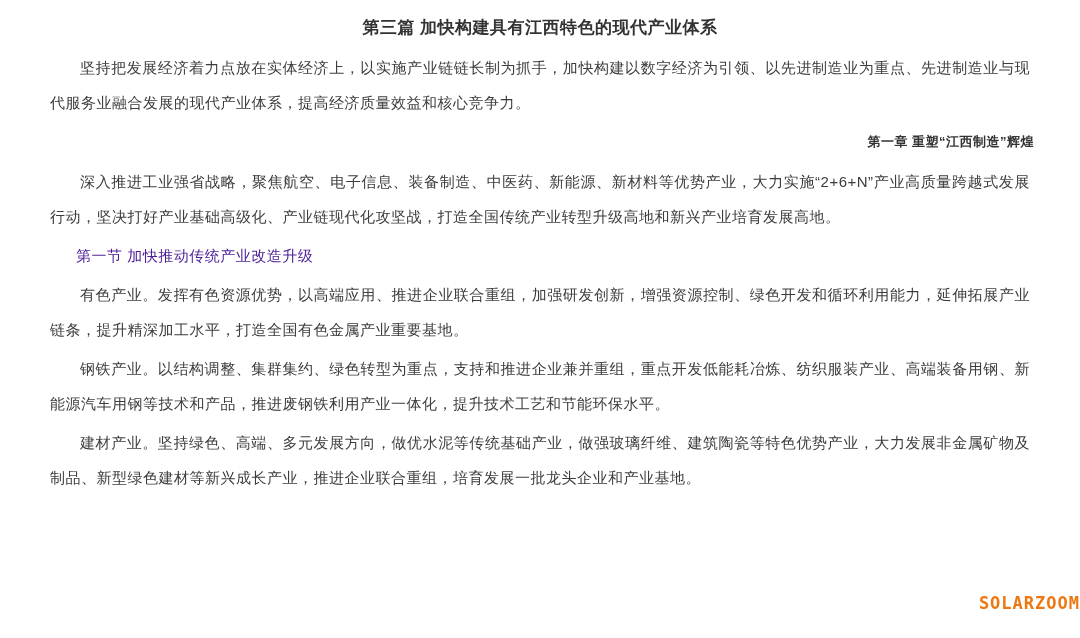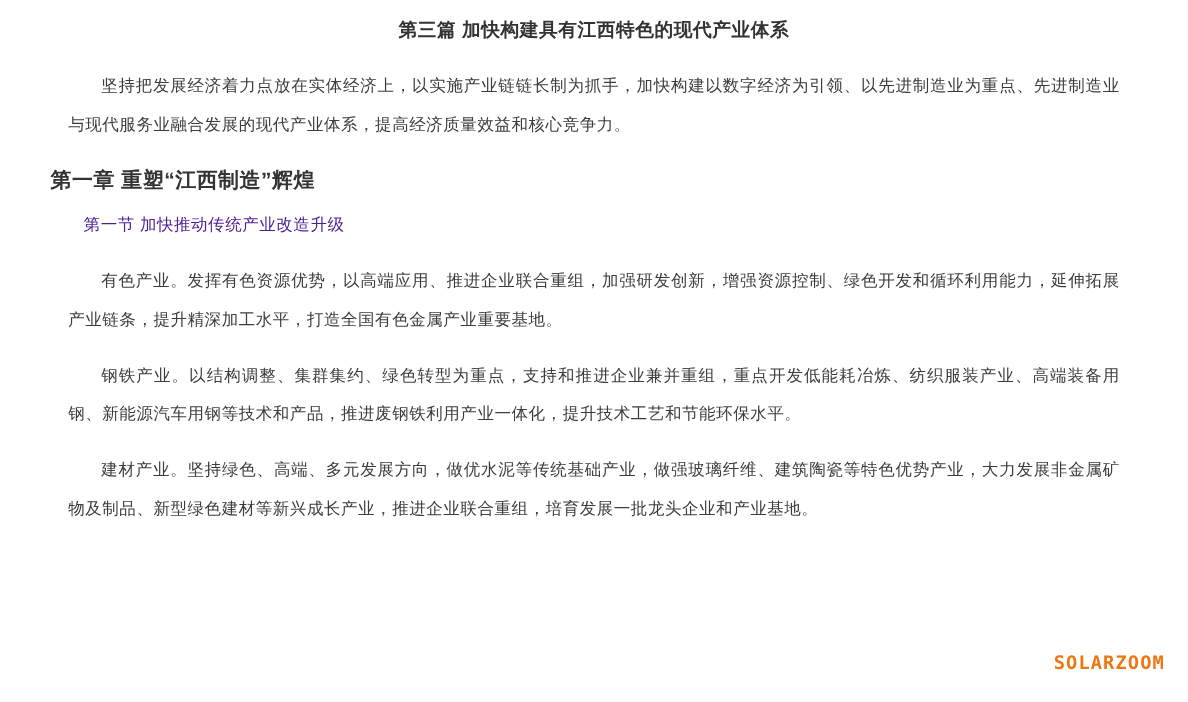--- a/index.html
+++ b/index.html
@@ -26,70 +26,71 @@
     margin: 0 0 5px 0;
     font-size: 17px;
     line-height: 35px;
     font-weight: bold;
     text-align: center;
     color: #333333;
     letter-spacing: 0.5px;
   }
   .chapter-title {
     margin: 0 0 5px 0;
-    font-size: 19px;
+    font-size: 13px;
     line-height: 35px;
     font-weight: bold;
-    text-align: left;
+    text-align: right;
     color: #333333;
     letter-spacing: 0.5px;
   }
   .section-title {
     margin: 0;
     font-size: 15px;
     line-height: 35px;
     font-weight: normal;
     text-indent: 2em;
     color: #4c1d95;
     letter-spacing: 0.5px;
   }
   .para {
-    margin: 16px;
+    margin: 4px;
     font-size: 15px;
     line-height: 35px;
     text-align: justify;
     text-justify: inter-ideograph;
     text-indent: 2em;
     color: #3c3c3c;
     letter-spacing: 0.5px;
   }
   .watermark {
     position: absolute;
     top: 594px;
-    right: 21px;
+    right: 0;
     font-family: "DejaVu Sans Mono", "Liberation Mono", monospace;
     font-size: 17px;
     font-weight: bold;
     letter-spacing: 1px;
     line-height: 18px;
     background: #ffffff;
     padding-left: 4px;
   }
 </style>
 </head>
 <body>
 
 <div class="page">
 
   <h1 class="part-title">第三篇 加快构建具有江西特色的现代产业体系</h1>
 
   <p class="para">坚持把发展经济着力点放在实体经济上，以实施产业链链长制为抓手，加快构建以数字经济为引领、以先进制造业为重点、先进制造业与现代服务业融合发展的现代产业体系，提高经济质量效益和核心竞争力。</p>
 
   <h2 class="chapter-title">第一章 重塑“江西制造”辉煌</h2>
 
+  <p class="para">深入推进工业强省战略，聚焦航空、电子信息、装备制造、中医药、新能源、新材料等优势产业，大力实施“2+6+N”产业高质量跨越式发展行动，坚决打好产业基础高级化、产业链现代化攻坚战，打造全国传统产业转型升级高地和新兴产业培育发展高地。</p>
 
   <p class="section-title">第一节 加快推动传统产业改造升级</p>
 
   <p class="para">有色产业。发挥有色资源优势，以高端应用、推进企业联合重组，加强研发创新，增强资源控制、绿色开发和循环利用能力，延伸拓展产业链条，提升精深加工水平，打造全国有色金属产业重要基地。</p>
 
 
   <p class="para">钢铁产业。以结构调整、集群集约、绿色转型为重点，支持和推进企业兼并重组，重点开发低能耗冶炼、纺织服装产业、高端装备用钢、新能源汽车用钢等技术和产品，推进废钢铁利用产业一体化，提升技术工艺和节能环保水平。</p>
 
   <p class="para">建材产业。坚持绿色、高端、多元发展方向，做优水泥等传统基础产业，做强玻璃纤维、建筑陶瓷等特色优势产业，大力发展非金属矿物及制品、新型绿色建材等新兴成长产业，推进企业联合重组，培育发展一批龙头企业和产业基地。</p>
 

